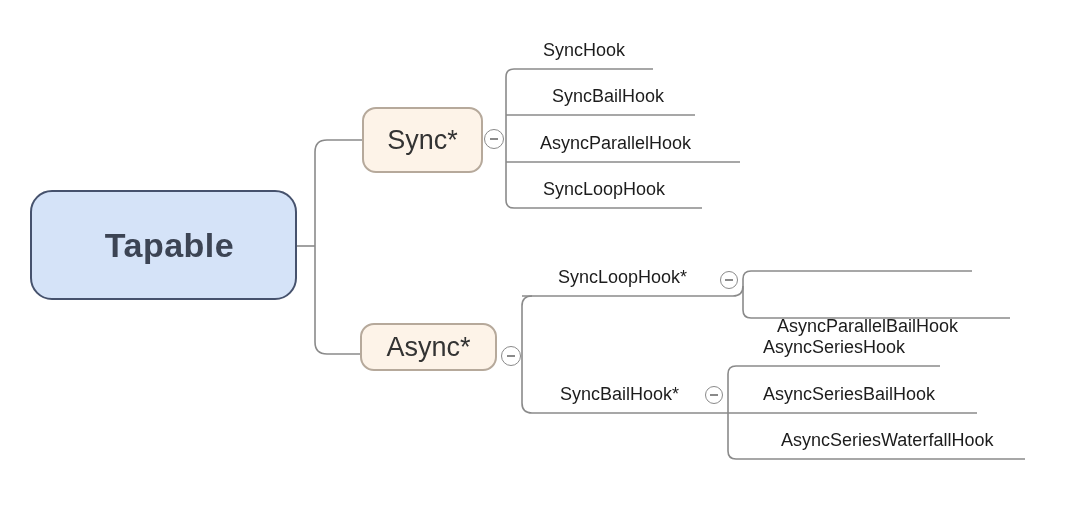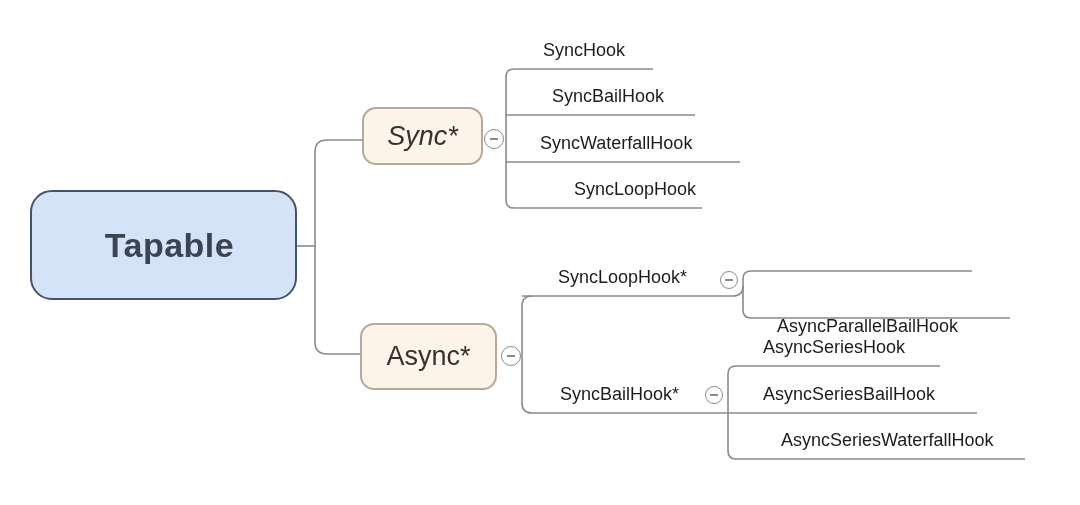--- a/index.html
+++ b/index.html
@@ -17,22 +17,22 @@
     box-sizing:border-box;cursor:default;
   }
   .root-box{
     left:30px;top:190px;width:267px;height:110px;
     background:#d5e3f8;border:2.5px solid #46526d;border-radius:22px;
   }
   .root-box .lbl{font-size:34px;font-weight:bold;color:#3c4454;letter-spacing:.5px;margin-left:12px;}
   .branch-box{
     background:#fdf3e8;border:2px solid #b6a99b;border-radius:14px;
   }
-  .sync-box{left:362px;top:107px;width:121px;height:58px;font-style:italic;}
-  .async-box{left:360px;top:323px;width:137px;height:67px;}
+  .sync-box{left:362px;top:107px;width:121px;height:66px;}
+  .async-box{left:360px;top:323px;width:137px;height:48px;}
   .branch-box .lbl{font-size:27px;color:#333333;}
   .line-node{
     position:absolute;font-size:18px;line-height:24px;color:#1c1c1c;white-space:nowrap;
     cursor:default;
   }
   .collapse-btn{
     position:absolute;box-sizing:border-box;background:#ffffff;
     border:1.6px solid #8a8a8a;border-radius:50%;
     display:flex;align-items:center;justify-content:center;cursor:pointer;
   }
@@ -69,22 +69,22 @@
 
   <div class="node-box branch-box sync-box">
     <span class="lbl">Sync*</span>
   </div>
   <div class="collapse-btn btn-20" style="left:484px;top:129px;">
     <span class="minus"></span>
   </div>
 
   <div class="line-node" style="left:543px;top:38px;">SyncHook</div>
   <div class="line-node" style="left:552px;top:84px;">SyncBailHook</div>
-  <div class="line-node" style="left:540px;top:131px;">SyncWaterfallHook</div>
-  <div class="line-node" style="left:574px;top:177px;">SyncLoopHook</div>
+  <div class="line-node" style="left:540px;top:131px;">AsyncParallelHook</div>
+  <div class="line-node" style="left:543px;top:177px;">SyncLoopHook</div>
 
   <div class="node-box branch-box async-box">
     <span class="lbl">Async*</span>
   </div>
   <div class="collapse-btn btn-20" style="left:501px;top:346px;">
     <span class="minus"></span>
   </div>
 
   <div class="line-node" style="left:558px;top:265px;">SyncLoopHook*</div>
   <div class="collapse-btn btn-18" style="left:720px;top:271px;">

